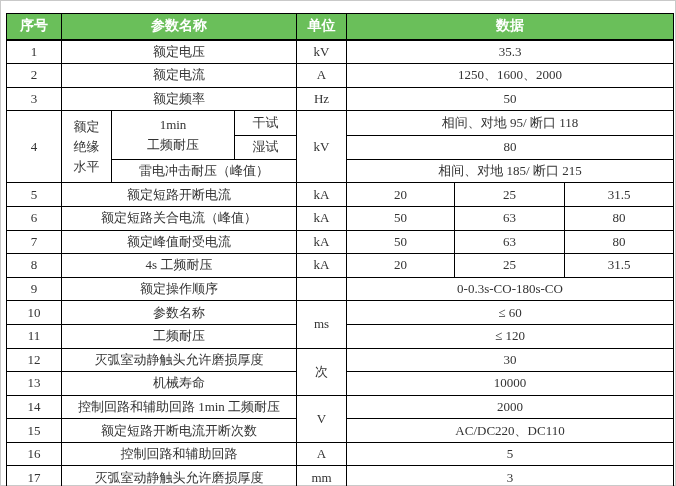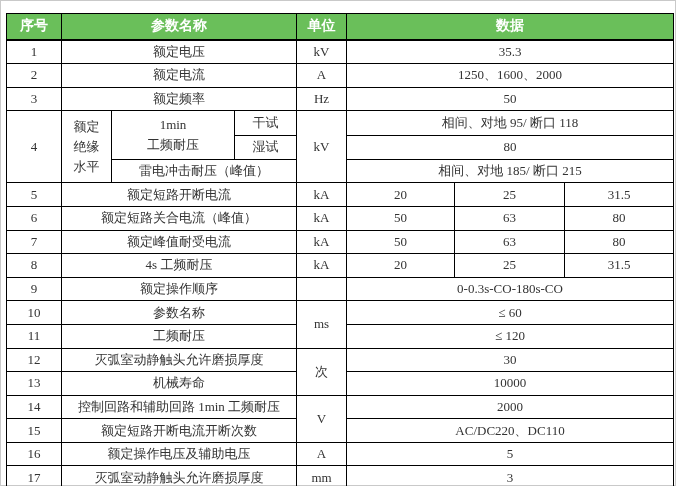--- a/index.html
+++ b/index.html
@@ -174,21 +174,21 @@
         <td rowspan="2">V</td>
         <td colspan="3">2000</td>
       </tr>
       <tr>
         <td>15</td>
         <td colspan="3">额定短路开断电流开断次数</td>
         <td colspan="3">AC/DC220、DC110</td>
       </tr>
       <tr>
         <td>16</td>
-        <td colspan="3">额定操作电压及辅助电压</td>
+        <td colspan="3">控制回路和辅助回路</td>
         <td>A</td>
         <td colspan="3">5</td>
       </tr>
       <tr>
         <td>17</td>
         <td colspan="3">灭弧室动静触头允许磨损厚度</td>
         <td>mm</td>
         <td colspan="3">3</td>
       </tr>
     </tbody>

